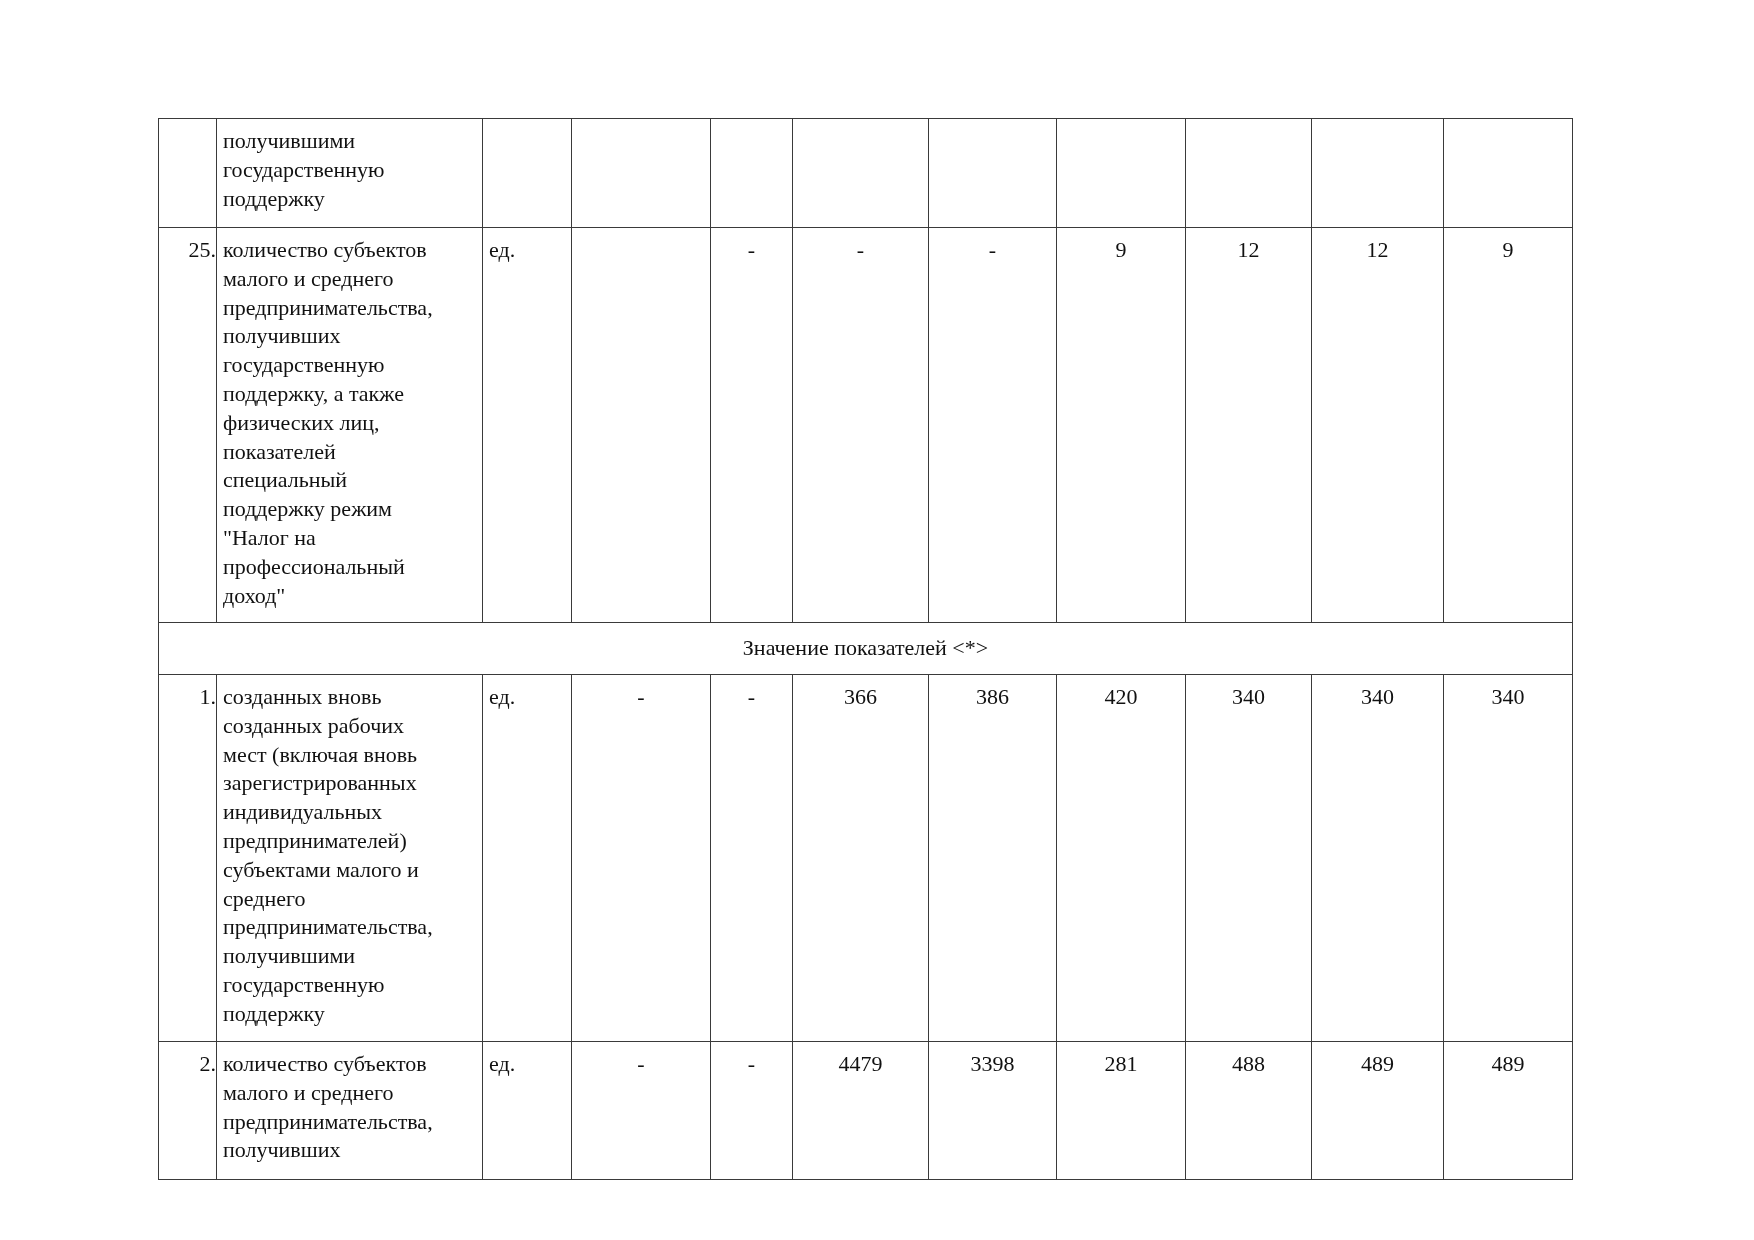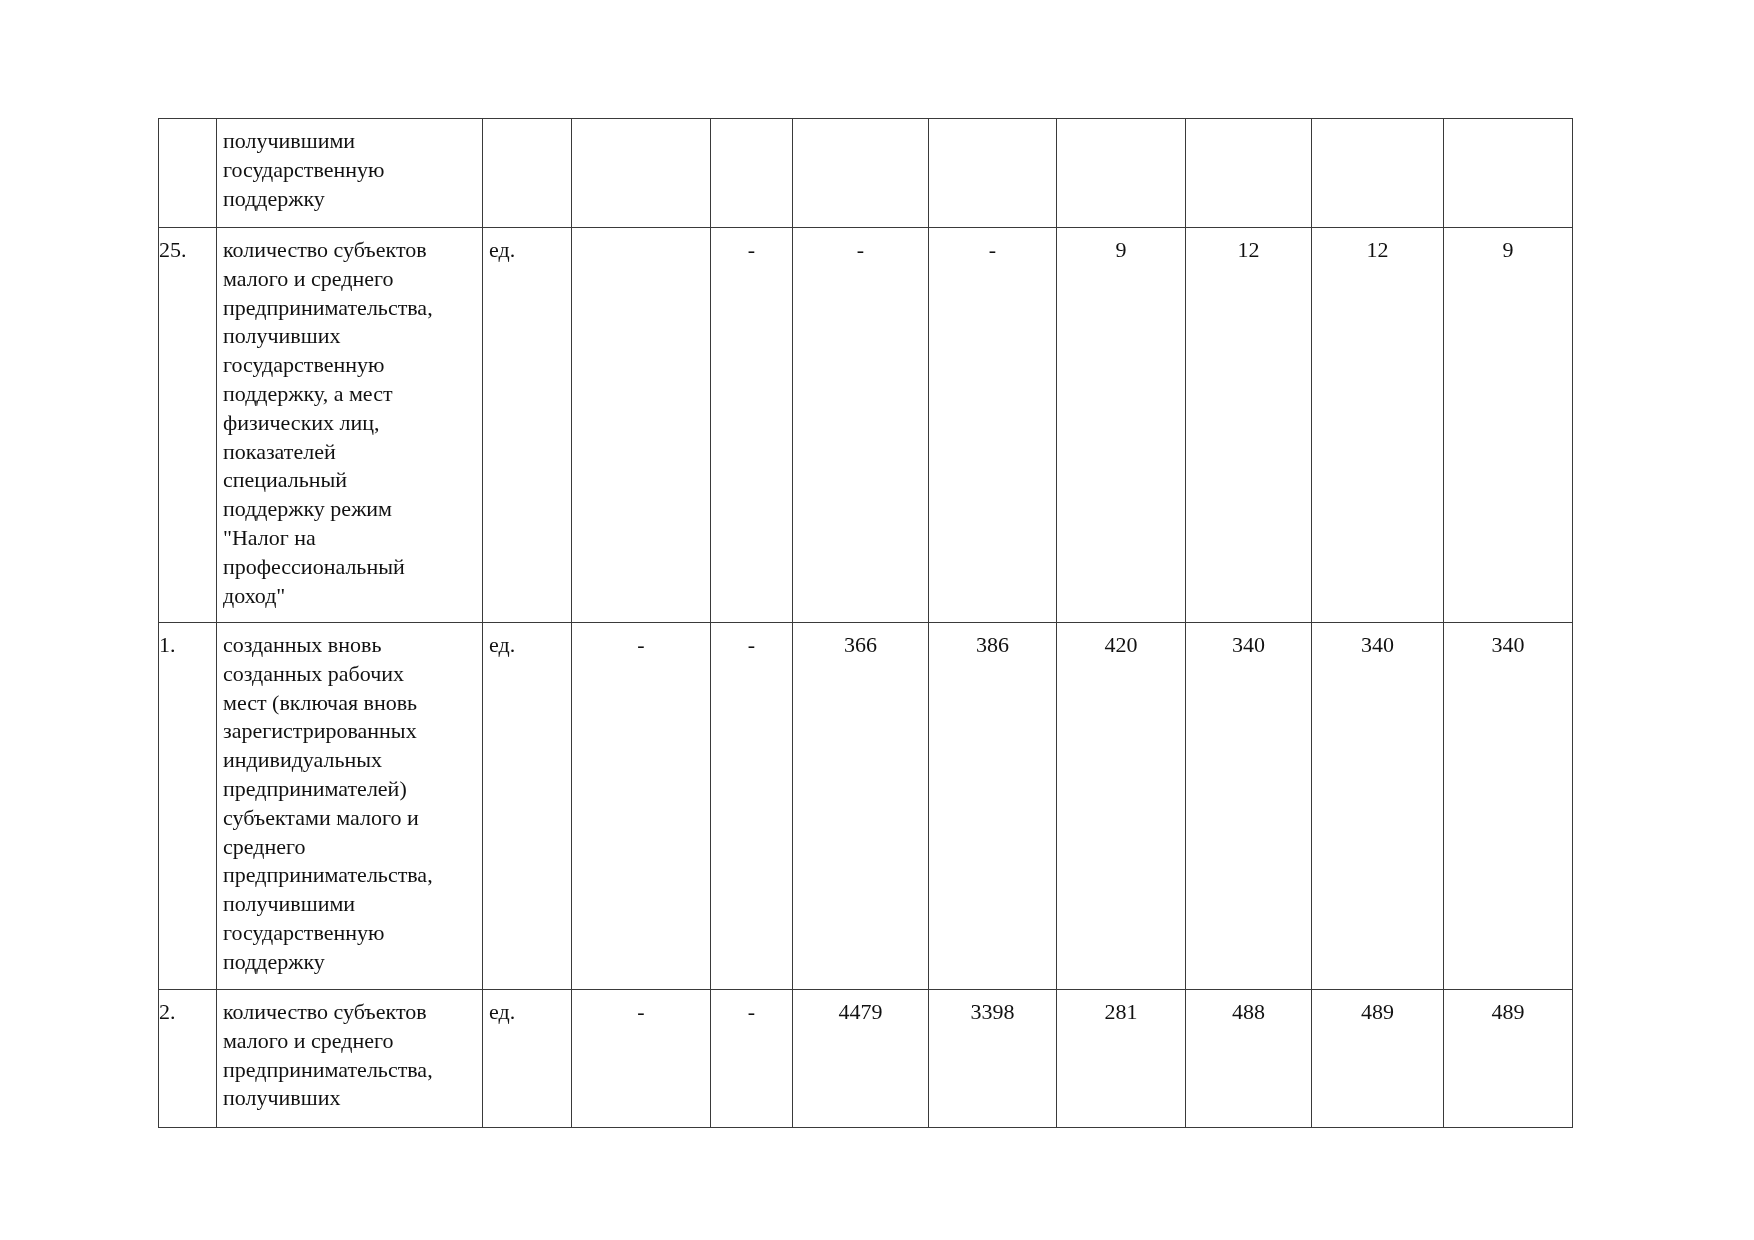--- a/index.html
+++ b/index.html
@@ -3,21 +3,21 @@
 <meta charset="utf-8">
 <style>
   html, body { margin: 0; padding: 0; background: #ffffff; }
   body { width: 1754px; height: 1240px; position: relative; overflow: hidden;
          font-family: "Liberation Serif", "DejaVu Serif", serif; color: #111; }
   .page { position: absolute; left: 14px; top: 0; width: 1754px; height: 1240px; background: #fff; }
   table.grid { position: absolute; left: 144px; top: 118px; border-collapse: collapse;
                table-layout: fixed; width: 1414px; }
   table.grid td { border: 1.5px solid #3a3a3a; vertical-align: top; padding: 0;
                   font-size: 22px; line-height: 28.8px; }
-  td.num { text-align: left; padding-top: 8px !important; }
+  td.num { text-align: right; padding-top: 8px !important; }
   td.desc { padding: 8px 6px 0 6px !important; }
   td.unit { padding: 8px 0 0 6px !important; }
   td.val { text-align: center; padding-top: 8px !important; }
   td.section { text-align: center; vertical-align: middle !important; }
   .line { display: block; white-space: nowrap; }
 </style>
 </head>
 <body>
 
 <div class="page">
@@ -56,40 +56,43 @@
   </tr>
 
   <tr style="height:395px">
     <td class="num">25.</td>
     <td class="desc">
       <span class="line">количество субъектов</span>
       <span class="line">малого и среднего</span>
       <span class="line">предпринимательства,</span>
       <span class="line">получивших</span>
       <span class="line">государственную</span>
-      <span class="line">поддержку, а мест</span>
+      <span class="line">поддержку, а также</span>
       <span class="line">физических лиц,</span>
       <span class="line">показателей</span>
       <span class="line">специальный</span>
       <span class="line">поддержку режим</span>
       <span class="line">"Налог на</span>
       <span class="line">профессиональный</span>
       <span class="line">доход"</span>
     </td>
     <td class="unit">ед.</td>
     <td class="val"></td>
     <td class="val">-</td>
     <td class="val">-</td>
     <td class="val">-</td>
     <td class="val">9</td>
     <td class="val">12</td>
     <td class="val">12</td>
     <td class="val">9</td>
   </tr>
 
+  <tr style="height:52px">
+    <td class="section" colspan="11">Значение показателей &lt;*&gt;</td>
+  </tr>
 
   <tr style="height:367px">
     <td class="num">1.</td>
     <td class="desc">
       <span class="line">созданных вновь</span>
       <span class="line">созданных рабочих</span>
       <span class="line">мест (включая вновь</span>
       <span class="line">зарегистрированных</span>
       <span class="line">индивидуальных</span>
       <span class="line">предпринимателей)</span>

